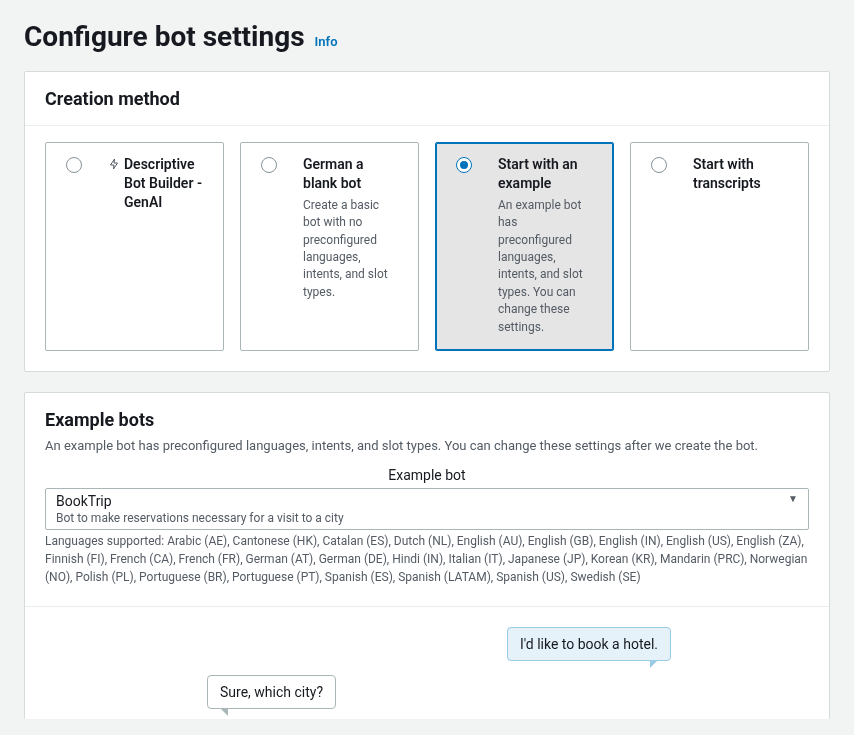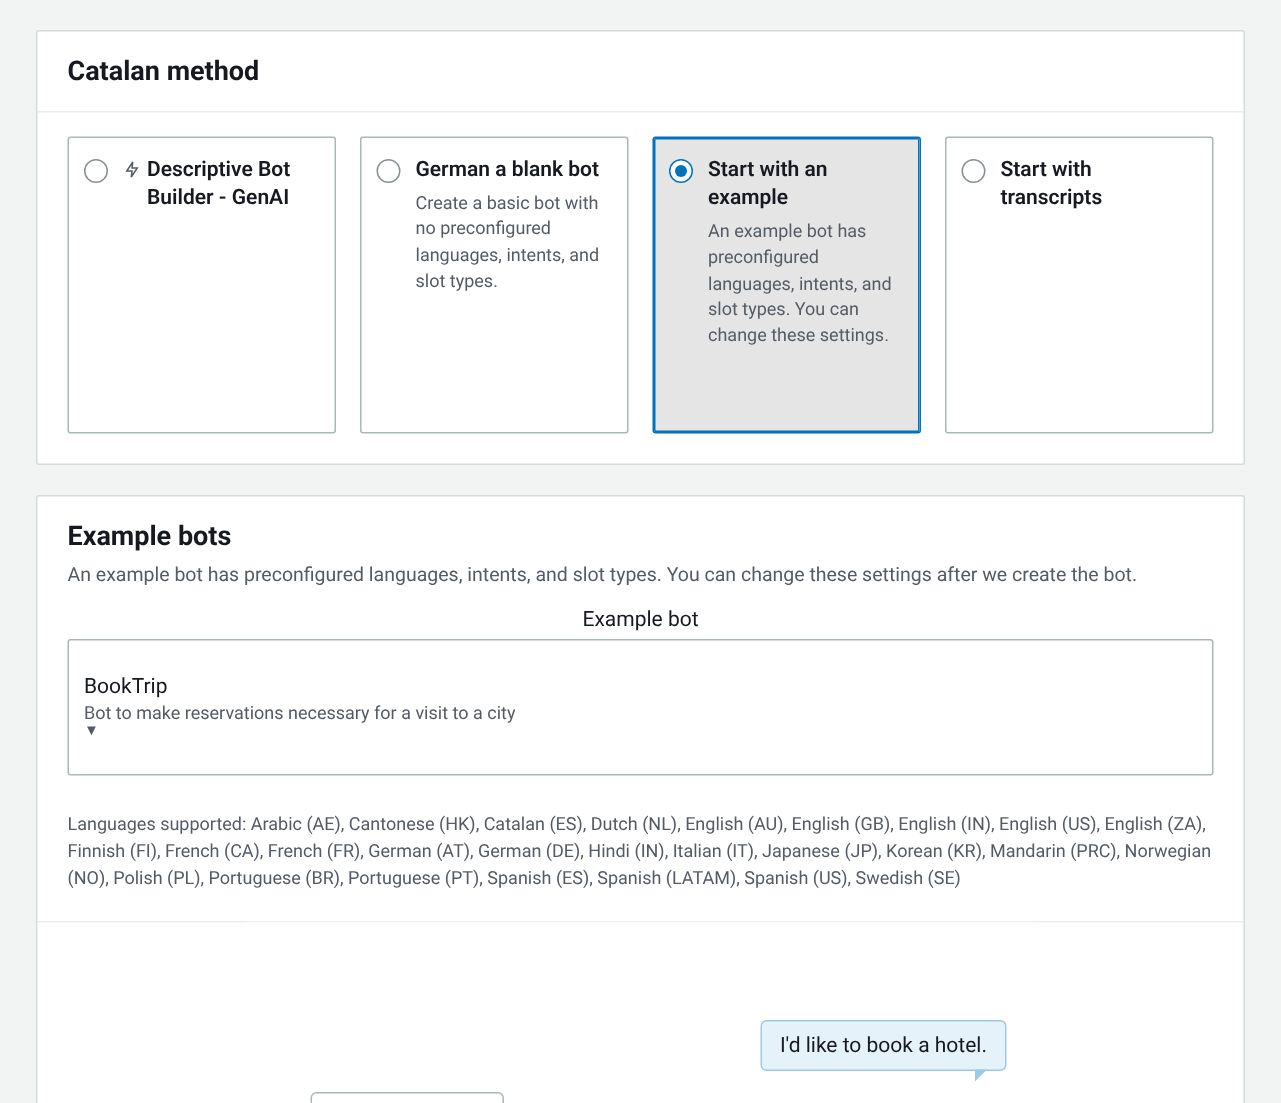--- a/index.html
+++ b/index.html
@@ -6,53 +6,57 @@
 body { font-family: -apple-system, BlinkMacSystemFont, "Segoe UI", Roboto, "Helvetica Neue", Arial, sans-serif; background: #f2f3f3; color: #16191f; width: 854px; }
 .page { padding: 20px 24px; }
 .page-title-row { display: flex; align-items: baseline; gap: 10px; margin-bottom: 18px; }
 .page-title { font-size: 28px; font-weight: 700; color: #16191f; }
 .info-link { color: #0073bb; font-size: 13px; font-weight: 600; cursor: pointer; }
 .panel { background: #fff; border: 1px solid #d5dbdb; border-radius: 2px; margin-bottom: 20px; }
 .panel-header { padding: 16px 20px; border-bottom: 1px solid #eaeded; }
 .panel-header h2 { font-size: 18px; font-weight: 700; }
 .panel-body { padding: 16px 20px 20px; }
 .tiles { display: flex; gap: 16px; }
-.tile { flex: 1; border: 1px solid #aab7b8; border-radius: 2px; padding: 12px 10px 14px; background: #fff; cursor: pointer; position: relative; display: flex; align-items: flex-start; gap: 10px; min-height: 198px; }
+.tile { flex: 1; border: 1px solid #aab7b8; border-radius: 2px; padding: 12px 20px 14px; background: #fff; cursor: pointer; position: relative; display: flex; align-items: flex-start; gap: 26px; min-height: 198px; }
 .tile.selected { border-color: #0073bb; background: #e5e5e5; box-shadow: 0 0 0 1px #0073bb inset; }
 .radio { flex-shrink: 0; width: 16px; height: 16px; border-radius: 50%; border: 1px solid #879196; margin-top: 2px; background: #fff; display: flex; align-items: center; justify-content: center; }
 .tile.selected .radio { border-color: #0073bb; }
 .radio .dot { width: 8px; height: 8px; border-radius: 50%; background: #0073bb; display: none; }
 .tile.selected .radio .dot { display: block; }
 .tile-content { flex: 1; }
 .tile-title-row { display: flex; align-items: flex-start; gap: 4px; }
 .tile-title { font-size: 14px; font-weight: 600; color: #16191f; line-height: 1.35; }
 .tile-desc { font-size: 12px; color: #545b64; line-height: 1.45; margin-top: 4px; }
 .lightning { display: inline-block; width: 12px; flex-shrink: 0; margin-top: 1px; }
 .panel-desc { font-size: 13px; color: #545b64; margin-top: 8px; margin-bottom: 14px; }
 .field-label { font-size: 14px; color: #16191f; margin-bottom: 5px; text-align: center; }
-.select { border: 1px solid #aab7b8; border-radius: 2px; padding: 23px 10px; display: flex; justify-content: space-between; align-items: flex-start; cursor: pointer; background: #fff; flex-direction: column; }
+.select { border: 1px solid #aab7b8; border-radius: 2px; padding: 4px 10px; display: flex; justify-content: space-between; align-items: flex-start; cursor: pointer; background: #fff; }
 .select-text .sel-main { font-size: 14px; color: #16191f; }
 .select-text .sel-sub { font-size: 12px; color: #545b64; margin-top: 2px; }
 .caret { font-size: 10px; color: #545b64; }
-.langs { font-size: 12px; color: #545b64; line-height: 1.5; margin-top: 23px; }
+.langs { font-size: 12px; color: #545b64; line-height: 1.5; margin-top: 2px; }
 .chat-area { background: #fff; border-left: 1px solid #fff; border-right: 1px solid #fff; padding: 20px 20px 10px; display: flex; flex-direction: column; gap: 14px; width: 530px; margin: 0 auto; }
-.bubble-right { align-self: flex-end; background: #e6f2fa; border: 1px solid #99cbe4; border-radius: 4px; padding: 8px 12px; font-size: 14px; color: #16191f; position: relative; margin-top: 45px; }
+.bubble-right { align-self: flex-end; background: #e6f2fa; border: 1px solid #99cbe4; border-radius: 4px; padding: 8px 12px; font-size: 14px; color: #16191f; position: relative; }
 .bubble-right::after { content: ""; position: absolute; right: 12px; bottom: -8px; border-width: 8px 8px 0 0; border-style: solid; border-color: #99cbe4 transparent transparent transparent; }
 .bubble-left { align-self: flex-start; background: #fff; border: 1px solid #aab7b8; border-radius: 4px; padding: 8px 12px; font-size: 14px; color: #16191f; position: relative; margin-left: 24px; }
 .bubble-left::after { content: ""; position: absolute; left: 12px; bottom: -8px; border-width: 8px 0 0 8px; border-style: solid; border-color: #aab7b8 transparent transparent transparent; }
 .panel.nobottom { border-bottom: none; margin-bottom: 0; }
 </style>
 </head>
 <body>
 
 <div class="page">
+  <div class="page-title-row">
+    <h1 class="page-title">Configure bot settings</h1>
+    <span class="info-link">Info</span>
+  </div>
 
   <div class="panel">
     <div class="panel-header">
-      <h2>Catalan method</h2>
+      <h2>Creation method</h2>
     </div>
     <div class="panel-body">
       <div class="tiles">
 
         <label class="tile">
           <span class="radio"></span>
           <div class="tile-content">
             <div class="tile-title-row">
               <span class="lightning">
                 <svg viewBox="0 0 24 24" width="12" height="14" fill="none" stroke="#545b64" stroke-width="2">

